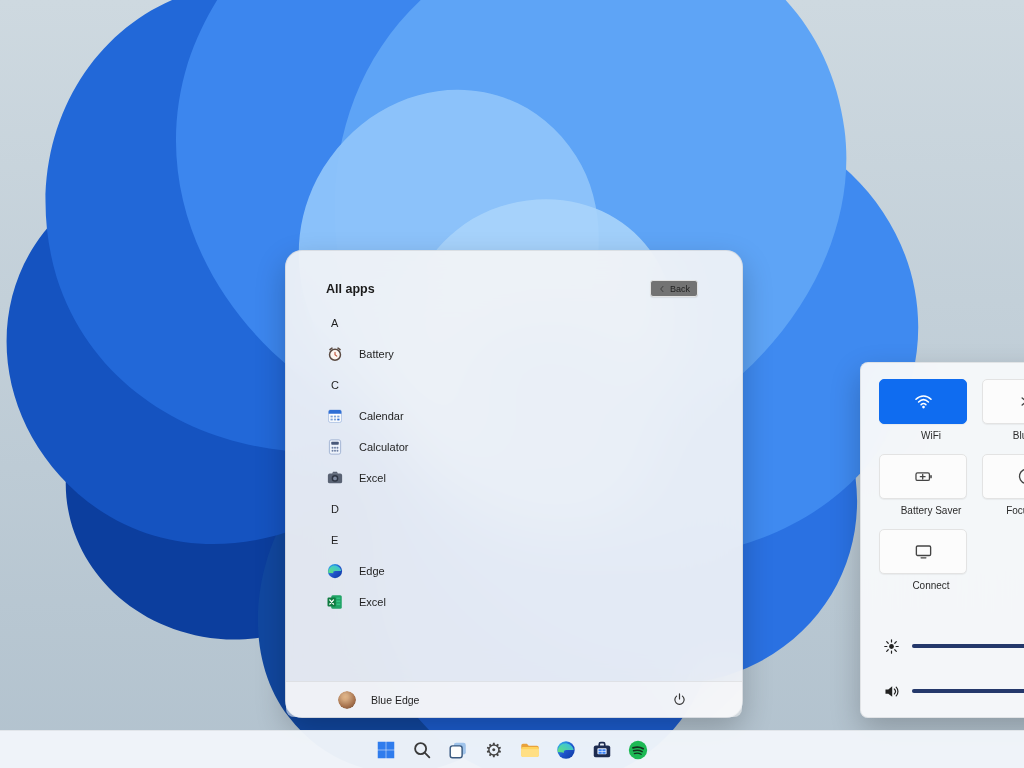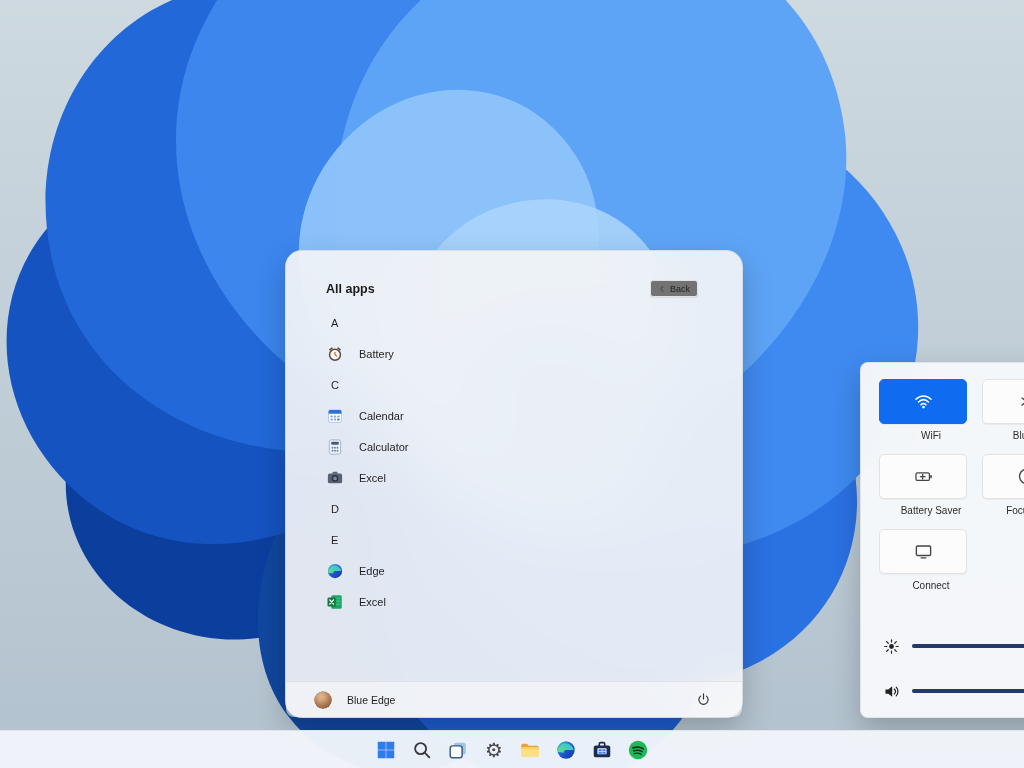--- a/index.html
+++ b/index.html
@@ -27,21 +27,21 @@
     font-size:11px; color:#1f1f1f; border-radius:4px; }
   .app-row { height:31px; display:flex; align-items:center; gap:15px; padding-left:16px;
     border-radius:4px; cursor:pointer; }
   .app-icon { width:18px; height:18px; display:inline-flex; flex:0 0 18px; }
   .app-icon svg { width:100%; height:100%; }
   .app-label { font-size:11px; color:#1f1f1f; }
 
   .sm-footer { position:absolute; left:0; right:0; bottom:0; height:36px;
     border-top:1px solid rgba(0,0,0,0.07); background:rgba(251,251,252,0.55);
     border-radius:0 0 8px 8px; display:flex; align-items:center;
-    justify-content:space-between; padding:0 28px; }
+    justify-content:space-between; padding:0 52px; }
   .user-chip { display:flex; align-items:center; gap:15px; background:none; border:none;
     cursor:pointer; font-family:inherit; }
   .avatar { width:18px; height:18px; border-radius:50%; overflow:hidden; display:inline-flex; }
   .avatar svg { width:100%; height:100%; }
   .user-name { font-size:10.5px; color:#1f1f1f; }
   .power-btn { width:22px; height:22px; display:flex; align-items:center; justify-content:center;
     background:none; border:none; border-radius:4px; cursor:pointer; }
   .power-btn svg { width:15px; height:15px; }
 
   

